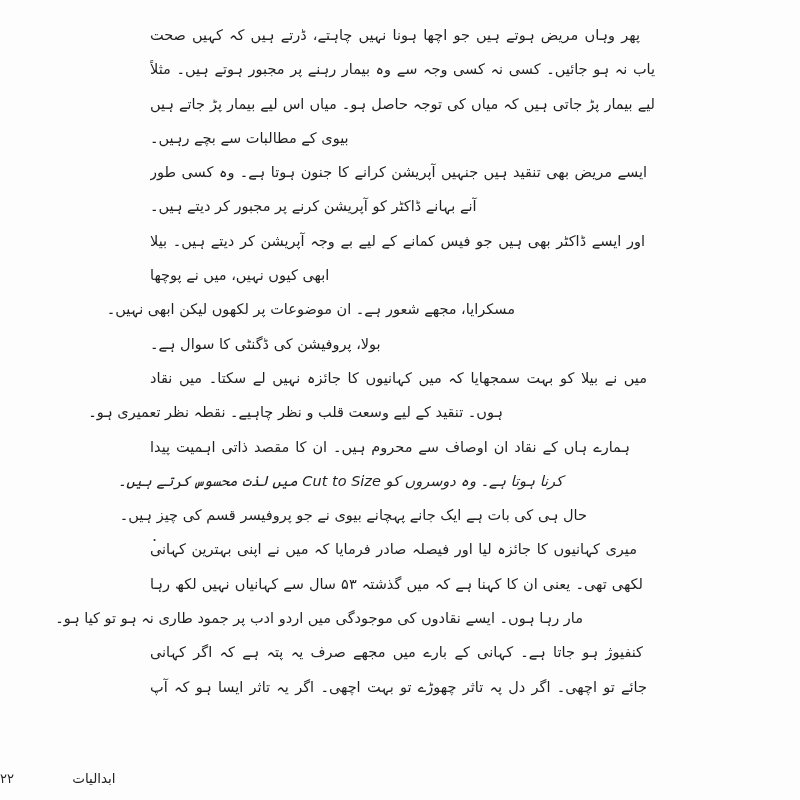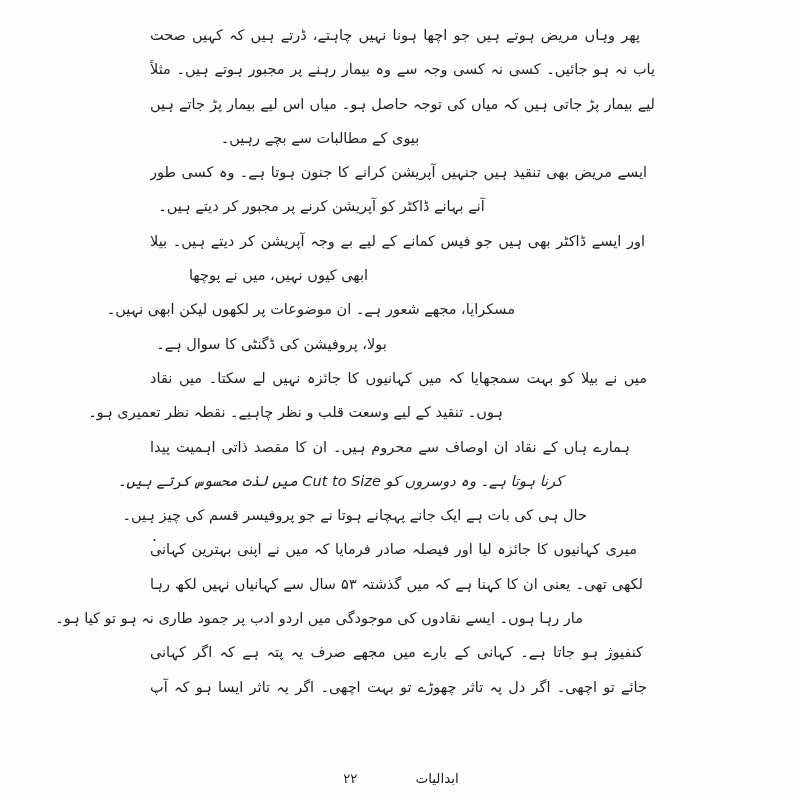--- a/index.html
+++ b/index.html
@@ -23,21 +23,21 @@
     left: 150px;
     top: 18px;
     width: 505px;
     direction: rtl;
   }
   .line {
     height: 34.3px;
     line-height: 34.3px;
     font-size: 14.5px;
     white-space: nowrap;
-    text-align: center;
+    text-align: left;
     direction: rtl;
     unicode-bidi: plaintext;
     color: #1f1f1f;
   }
   .line.justify {
     white-space: normal;
     text-align: justify;
     text-align-last: justify;
     overflow: hidden;
   }
@@ -49,21 +49,21 @@
     color: #2a2a2a;
     line-height: 16px;
   }
   .footer {
     position: absolute;
     left: 0;
     top: 770px;
     width: 800px;
     height: 26px;
     direction: rtl;
-    text-align: center;
+    text-align: left;
     font-size: 13.5px;
     color: #222;
   }
   .footer .booktitle {
     display: inline-block;
     transform: translateX(2px);
   }
   .footer .pagenum {
     display: inline-block;
     margin-right: 52px; 
@@ -84,21 +84,21 @@
       <div class="line justify" style="padding-right: 8px;">ایسے مریض بھی تنقید ہیں جنہیں آپریشن کرانے کا جنون ہوتا ہے۔ وہ کسی طور</div>
       <div class="line" style="padding-right: 162px;">آنے بہانے ڈاکٹر کو آپریشن کرنے پر مجبور کر دیتے ہیں۔</div>
       <div class="line justify" style="padding-right: 10px;">اور ایسے ڈاکٹر بھی ہیں جو فیس کمانے کے لیے بے وجہ آپریشن کر دیتے ہیں۔ بیلا</div>
       <div class="line" style="padding-right: 248px;">ابھی کیوں نہیں، میں نے پوچھا</div>
       <div class="line" style="padding-right: 140px;">مسکرایا، مجھے شعور ہے۔ ان موضوعات پر لکھوں لیکن ابھی نہیں۔</div>
       <div class="line" style="padding-right: 262px;">بولا، پروفیشن کی ڈگنٹی کا سوال ہے۔</div>
       <div class="line justify" style="padding-right: 8px;">میں نے بیلا کو بہت سمجھایا کہ میں کہانیوں کا جائزہ نہیں لے سکتا۔ میں نقاد نہیں</div>
       <div class="line" style="padding-right: 152px;">ہوں۔ تنقید کے لیے وسعت قلب و نظر چاہیے۔ نقطہ نظر تعمیری ہو۔</div>
       <div class="line justify" style="padding-right: 25px;">ہمارے ہاں کے نقاد ان اوصاف سے محروم ہیں۔ ان کا مقصد ذاتی اہمیت پیدا</div>
       <div class="line" style="padding-right: 92px; font-style: italic;">کرنا ہوتا ہے۔ وہ دوسروں کو Cut to Size میں لذت محسوس کرتے ہیں۔</div>
-      <div class="line" style="padding-right: 68px;">حال ہی کی بات ہے ایک جانے پہچانے ہوتا نے جو پروفیسر قسم کی چیز ہیں۔</div>
+      <div class="line" style="padding-right: 68px;">حال ہی کی بات ہے ایک جانے پہچانے بیوی نے جو پروفیسر قسم کی چیز ہیں۔</div>
       <div class="line justify" style="padding-right: 18px;">میری کہانیوں کا جائزہ لیا اور فیصلہ صادر فرمایا کہ میں نے اپنی بہترین کہانی ۱۹۴۰ء میں</div>
       <div class="line justify" style="padding-right: 12px;">لکھی تھی۔ یعنی ان کا کہنا ہے کہ میں گذشتہ ۵۳ سال سے کہانیاں نہیں لکھ رہا بلکہ جھک</div>
       <div class="line" style="padding-right: 72px;">مار رہا ہوں۔ ایسے نقادوں کی موجودگی میں اردو ادب پر جمود طاری نہ ہو تو کیا ہو۔</div>
       <div class="line justify" style="padding-right: 12px;">کنفیوژ ہو جاتا ہے۔ کہانی کے بارے میں مجھے صرف یہ پتہ ہے کہ اگر کہانی سمجھ میں آ</div>
       <div class="line justify" style="padding-right: 8px;">جائے تو اچھی۔ اگر دل پہ تاثر چھوڑے تو بہت اچھی۔ اگر یہ تاثر ایسا ہو کہ آپ اسے گھر</div>
     </div>
 
   <div class="margin-dot">·</div>
 
   <div class="footer">

